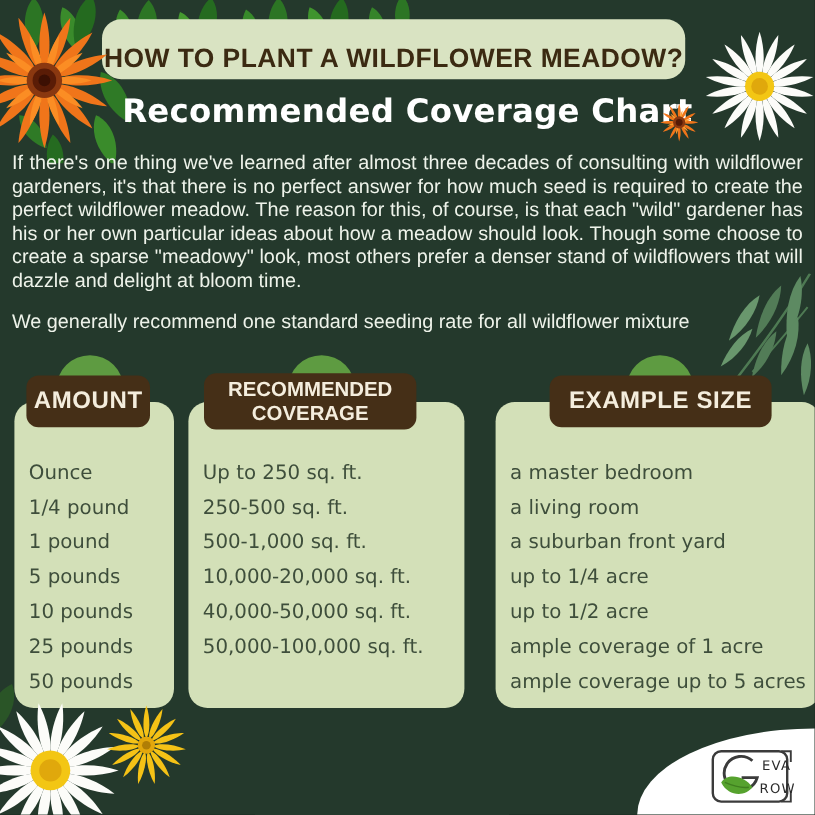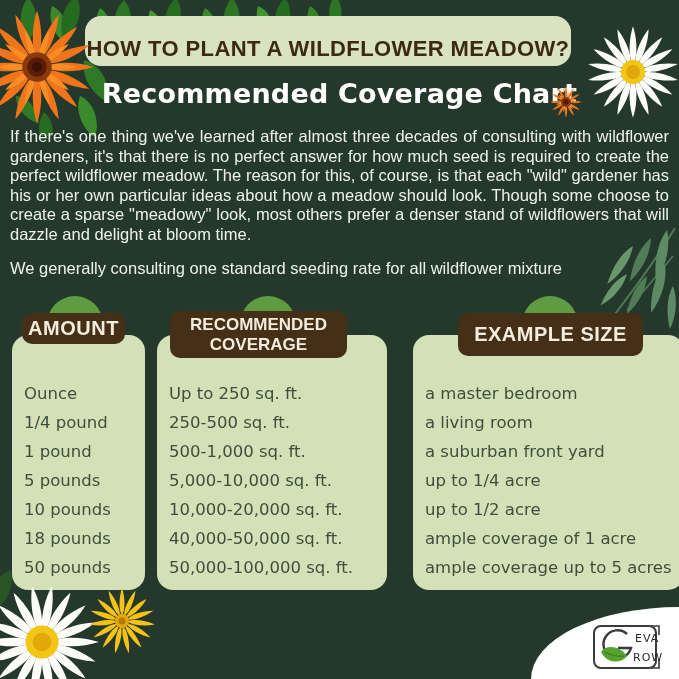--- a/index.html
+++ b/index.html
@@ -35,21 +35,21 @@
   .arc{
     position:absolute;top:296px;width:56px;height:28px;background:#5e9b41;
     border-radius:56px 56px 0 0;z-index:2;
   }
   #arc-1{left:47px;} #arc-2{left:240px;} #arc-3{left:522px;}
   .colhead{
     position:absolute;top:313px;background:#452f17;border-radius:10px;color:#f4eddd;
     font-weight:bold;display:flex;align-items:center;justify-content:center;text-align:center;
     z-index:4;font-family:"Liberation Sans",sans-serif;
   }
-  #head-1{left:22px;width:103px;height:31px;font-size:20px;letter-spacing:.5px;}
+  #head-1{left:22px;width:103px;height:43px;font-size:20px;letter-spacing:.5px;}
   #head-2{left:170px;width:177px;height:47px;top:311px;font-size:17px;line-height:1.12;padding:0 12px;box-sizing:border-box;}
   #head-3{left:458px;width:185px;height:43px;font-size:20px;letter-spacing:.5px;}
   .card{
     position:absolute;top:335px;height:255px;background:#d3e0b8;border-radius:16px;
     box-sizing:border-box;padding-top:44px;z-index:3;
   }
   #card-1{left:12px;width:133px;} #card-2{left:157px;width:230px;} #card-3{left:402px;width:271px;margin-left:11px;}
   .cell{
     height:29px;line-height:29px;padding-left:12px;white-space:nowrap;
     color:#3e4e3b;font-size:16.5px;font-family:"DejaVu Sans",sans-serif;
@@ -138,44 +138,43 @@
       <use href="#petal-n" transform="rotate(135) scale(0.65)"></use>
         <use href="#petal-n" transform="rotate(195) scale(0.65)"></use>
       <use href="#petal-n" transform="rotate(255) scale(0.65)"></use>
         <use href="#petal-n" transform="rotate(315) scale(0.65)"></use>
     </g>
     <circle r="16" fill="#8a3810"></circle>
       <circle r="9" fill="#541a06"></circle>
   </svg>
 
   <p class="intro">If there's one thing we've learned after almost three decades of consulting with wildflower gardeners, it's that there is no perfect answer for how much seed is required to create the perfect wildflower meadow. The reason for this, of course, is that each "wild" gardener has his or her own particular ideas about how a meadow should look. Though some choose to create a sparse "meadowy" look, most others prefer a denser stand of wildflowers that will dazzle and delight at bloom time.</p>
-  <p class="note">We generally consulting one standard seeding rate for all wildflower mixture</p>
+  <p class="note">We generally recommend one standard seeding rate for all wildflower mixture</p>
 
   <div class="arc" id="arc-1"></div>
   <div class="arc" id="arc-2"></div>
   <div class="arc" id="arc-3"></div>
 
   <div class="colhead" id="head-1">AMOUNT</div>
   <div class="colhead" id="head-2">RECOMMENDED COVERAGE</div>
   <div class="colhead" id="head-3">EXAMPLE SIZE</div>
 
   <div class="card" id="card-1">
     <div class="cell">Ounce</div>
     <div class="cell">1/4 pound</div>
     <div class="cell">1 pound</div>
     <div class="cell">5 pounds</div>
     <div class="cell">10 pounds</div>
-    <div class="cell">18 pounds</div>
+    <div class="cell">25 pounds</div>
     <div class="cell">50 pounds</div>
   </div>
   <div class="card" id="card-2">
     <div class="cell">Up to 250 sq. ft.</div>
     <div class="cell">250-500 sq. ft.</div>
     <div class="cell">500-1,000 sq. ft.</div>
-    <div class="cell">5,000-10,000 sq. ft.</div>
     <div class="cell">10,000-20,000 sq. ft.</div>
     <div class="cell">40,000-50,000 sq. ft.</div>
     <div class="cell">50,000-100,000 sq. ft.</div>
   </div>
   <div class="card" id="card-3">
     <div class="cell">a master bedroom</div>
     <div class="cell">a living room</div>
     <div class="cell">a suburban front yard</div>
     <div class="cell">up to 1/4 acre</div>
     <div class="cell">up to 1/2 acre</div>

